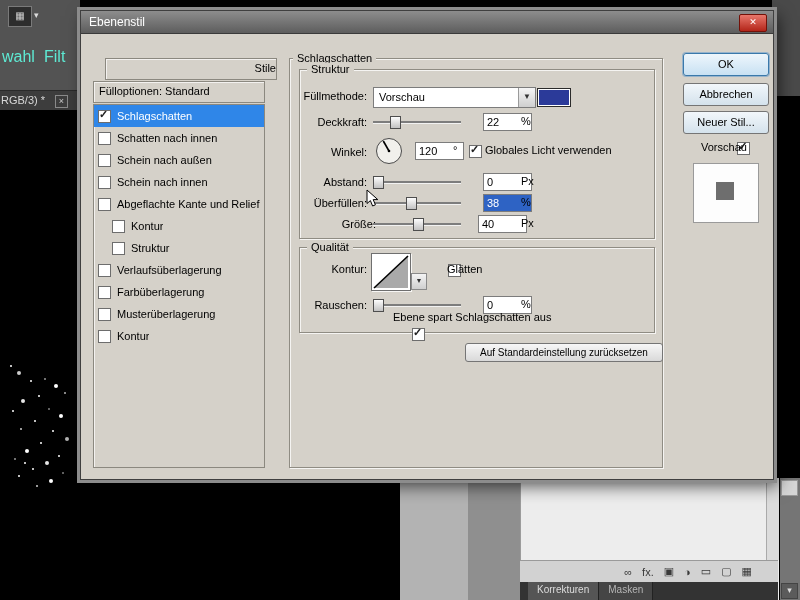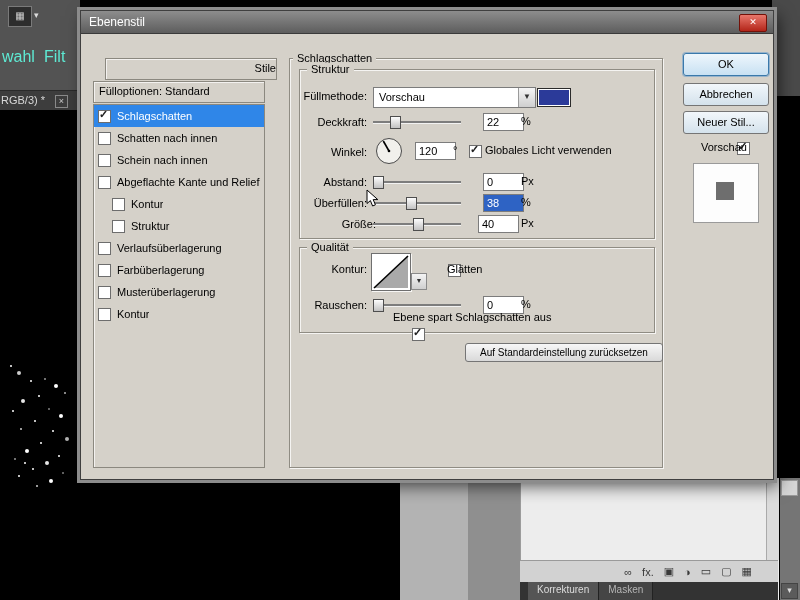--- a/index.html
+++ b/index.html
@@ -85,21 +85,21 @@
             font-size:11px;line-height:18px;padding-left:5px;box-sizing:content-box;}
   .dd-arrow{position:absolute;right:0;top:0;bottom:0;width:16px;background:linear-gradient(#f5f5f5,#cfcfcf);
             border-left:1px solid #9a9a9a;text-align:center;font-size:8px;line-height:18px;color:#333;}
   .swatch{left:456px;top:77px;width:32px;height:17px;background:#2b3a99;border:1px solid #2b2b2b;box-shadow:0 0 0 1px #fff inset;}
 
   .slider{width:88px;height:13px;}
   .slider .track{position:absolute;left:0;right:0;top:6px;height:2px;background:#7d7d7d;border-bottom:1px solid #f2f2f2;}
   .slider .thumb{position:absolute;top:1px;width:9px;height:11px;background:linear-gradient(#fdfdfd,#c2c2c2);border:1px solid #4e4e4e;}
 
   .field{width:32px;height:15px;background:#fff;border:1px solid #7c7c7c;font-size:11px;line-height:15px;
-         padding:1px 4px 0 3px;color:#000;}
+         padding:1px 12px 0 3px;color:#000;}
   .field.selected{background:#2e63c4;color:#fff;}
 
   .contour-wrap{left:290px;top:242px;width:38px;height:36px;border:1px solid #6f6f6f;background:#fff;
                 box-shadow:1px 1px 0 rgba(255,255,255,.8);}
   .contour-arrow{left:330px;top:262px;width:14px;height:15px;background:linear-gradient(#f4f4f4,#cfcfcf);
                  border:1px solid #8a8a8a;font-size:7px;text-align:center;line-height:14px;color:#333;}
 
   .btn{background:linear-gradient(#f7f7f7,#d9d9d9);border:1px solid #757575;border-radius:3px;
        font-size:11px;color:#000;text-align:center;}
   .btn-sm{height:17px;line-height:17px;font-size:10px;border-radius:3px;}
@@ -174,20 +174,24 @@
             <span class="tick">✓</span>
           </span>
         <span class="lab">Schlagschatten</span>
       </div>
       <div class="item-row">
         <span class="cb"></span>
         <span class="lab">Schatten nach innen</span>
       </div>
       <div class="item-row">
         <span class="cb"></span>
+        <span class="lab">Schein nach außen</span>
+      </div>
+      <div class="item-row">
+        <span class="cb"></span>
         <span class="lab">Schein nach innen</span>
       </div>
       <div class="item-row">
         <span class="cb"></span>
         <span class="lab">Abgeflachte Kante und Relief</span>
       </div>
       <div class="item-row indent">
         <span class="cb"></span>
         <span class="lab">Kontur</span>
       </div>

